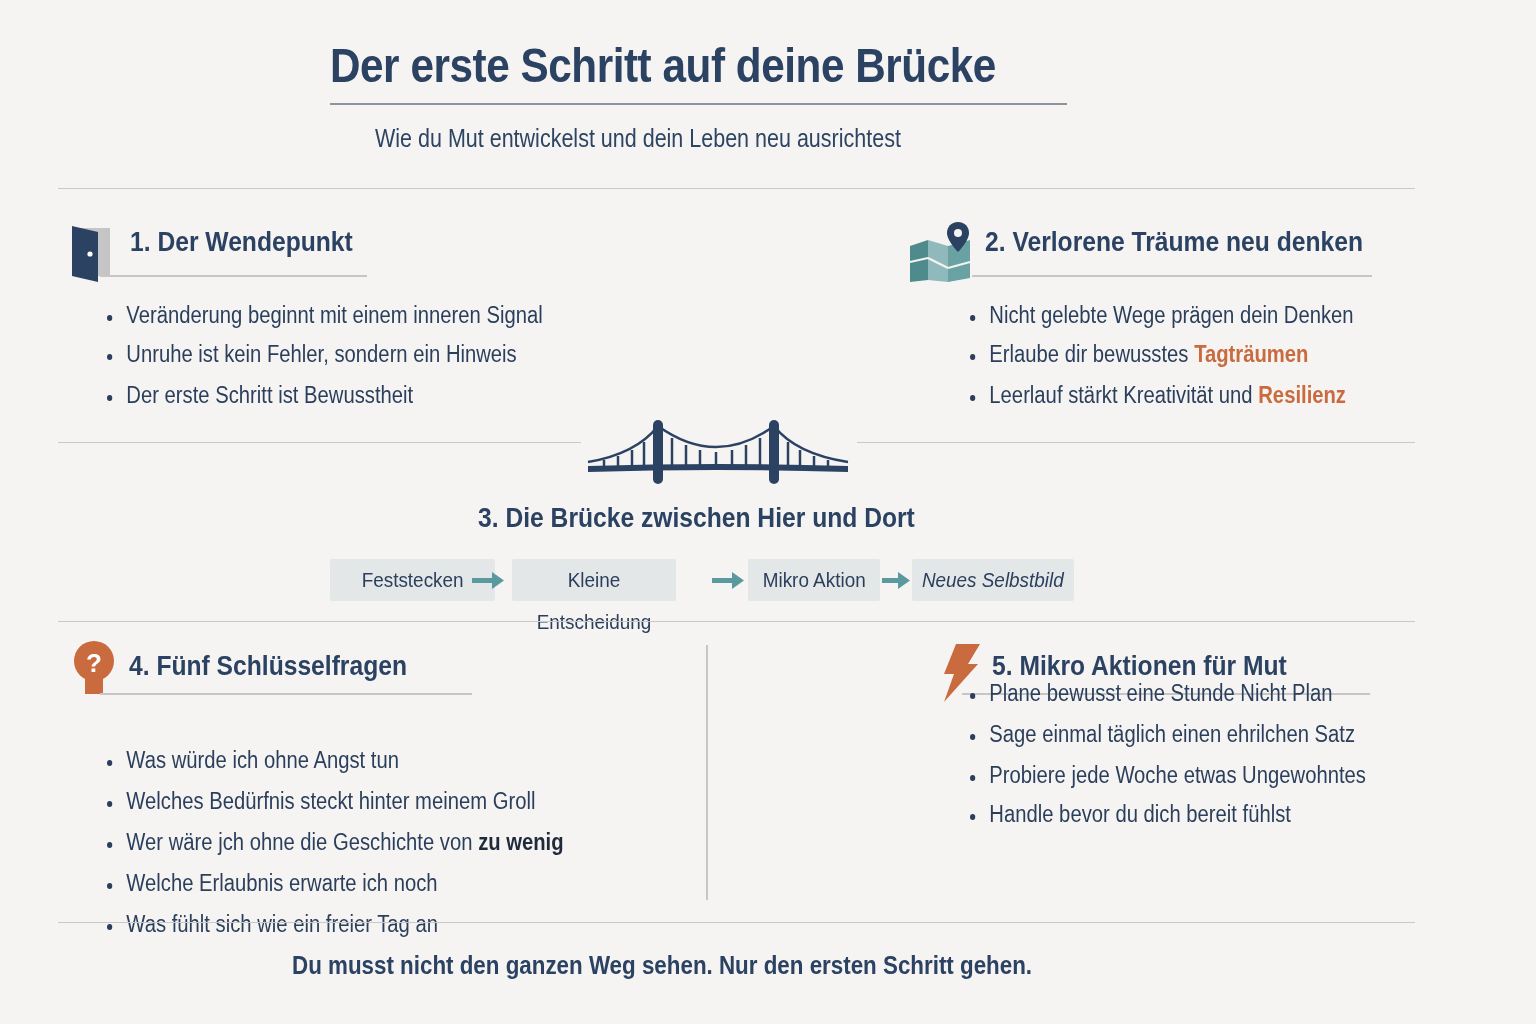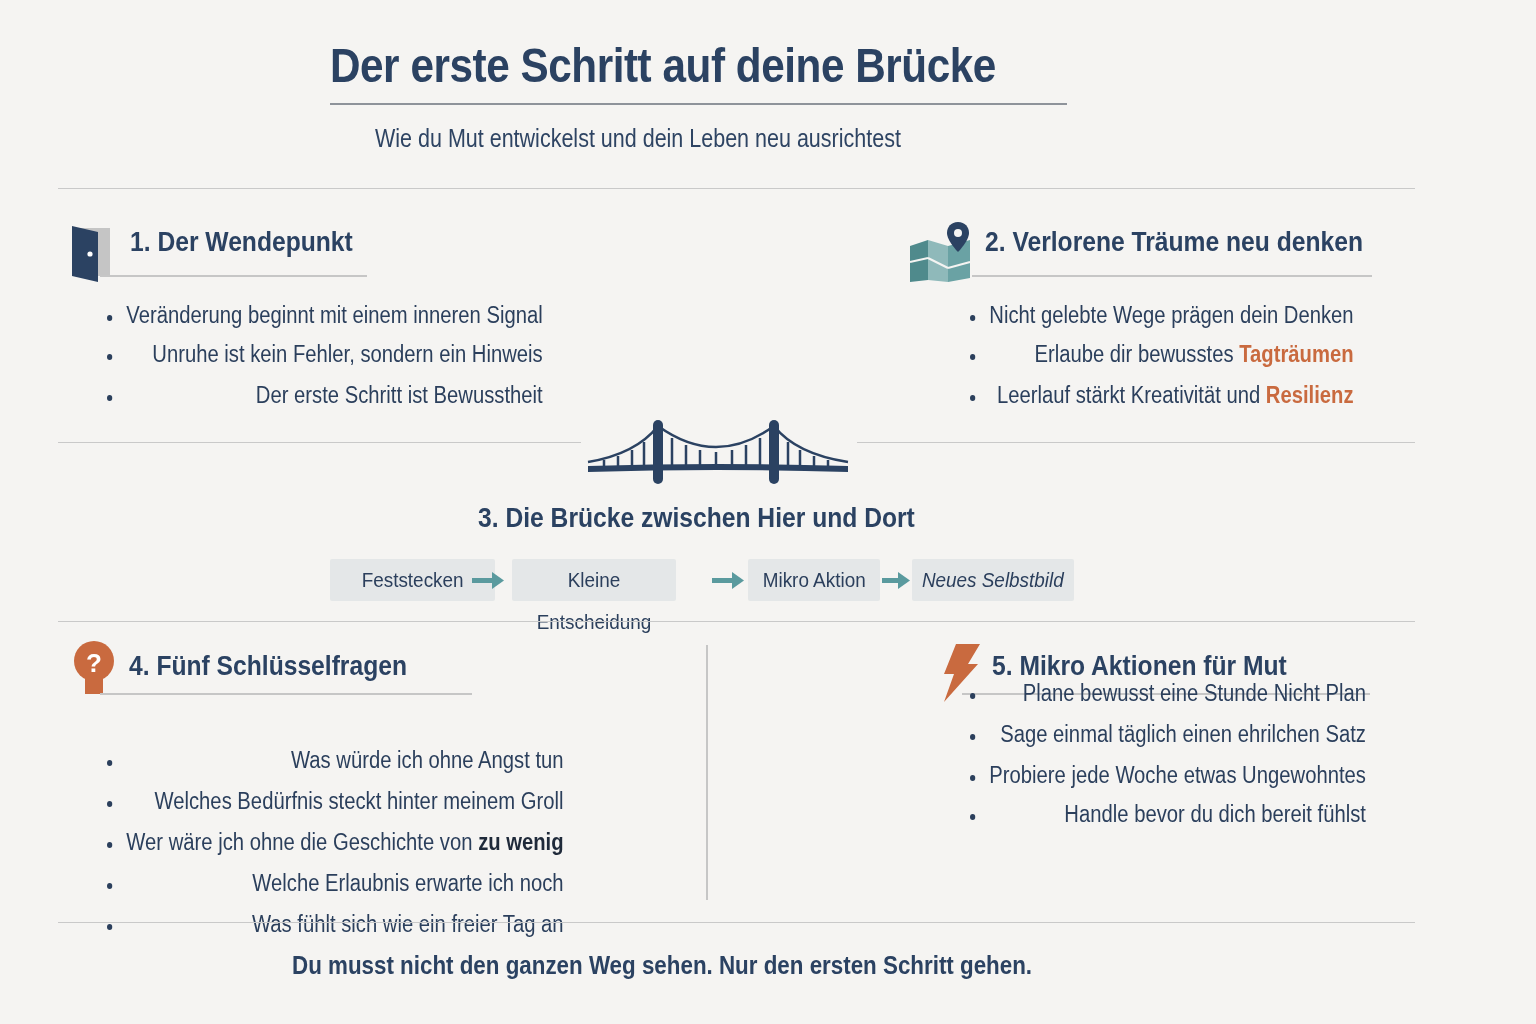--- a/index.html
+++ b/index.html
@@ -21,21 +21,21 @@
   .subtitle {
     left:375px; top:124px; font-size:25px; color:#2e4463; white-space:nowrap;
     transform:scaleX(0.86); transform-origin:left top;
   }
   .hr { height:1px; background:#c9c9c9; }
   .sec-title {
     font-size:28px; font-weight:bold; color:#2b4262; white-space:nowrap;
     transform:scaleX(0.88); transform-origin:left top;
   }
   .sec-rule { height:2px; background:#c6c6c6; }
-  ul.bullets { list-style:none; margin:0; padding:0;text-align:right; }
+  ul.bullets { list-style:none; margin:0; padding:0; }
   ul.bullets li {
     position:relative; font-size:23px; color:#2b3f5c; white-space:nowrap;
     padding-left:22px;
     transform:scaleX(0.88); transform-origin:left top;
   }
   ul.bullets li::before {
     content:""; position:absolute; left:0; top:13px;
     width:6px; height:6px; border-radius:50%; background:#2b3f5c;
   }
   .hl { color:#c96a3f; font-weight:bold; }

